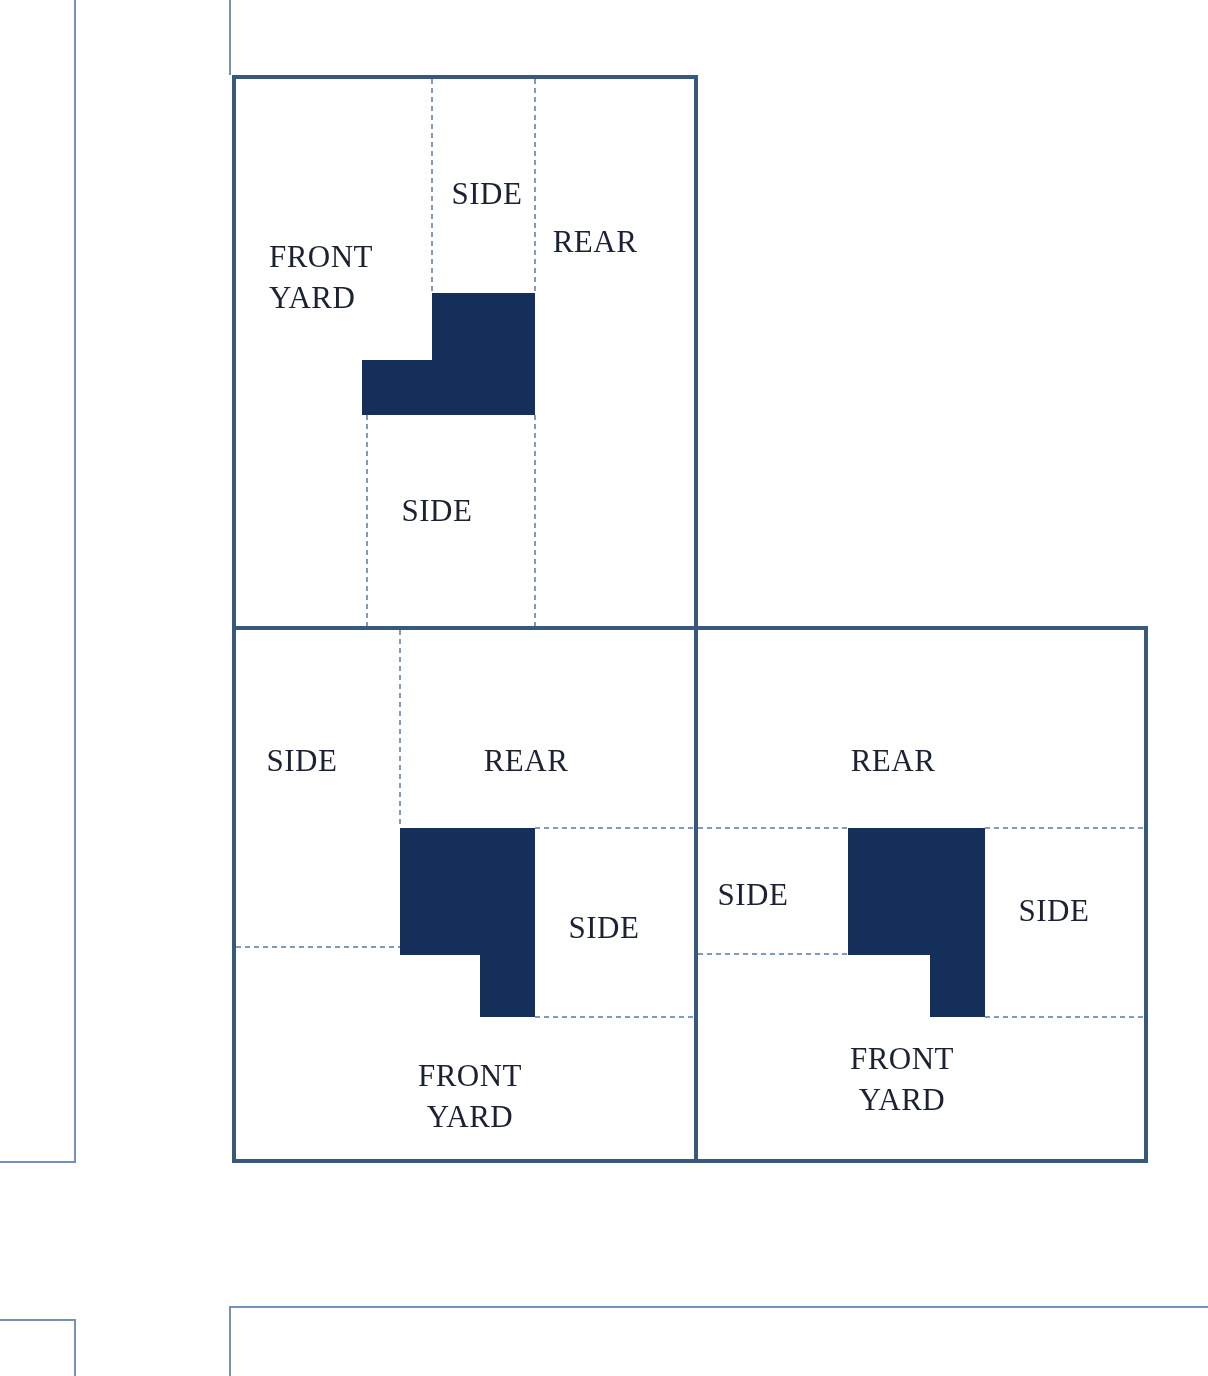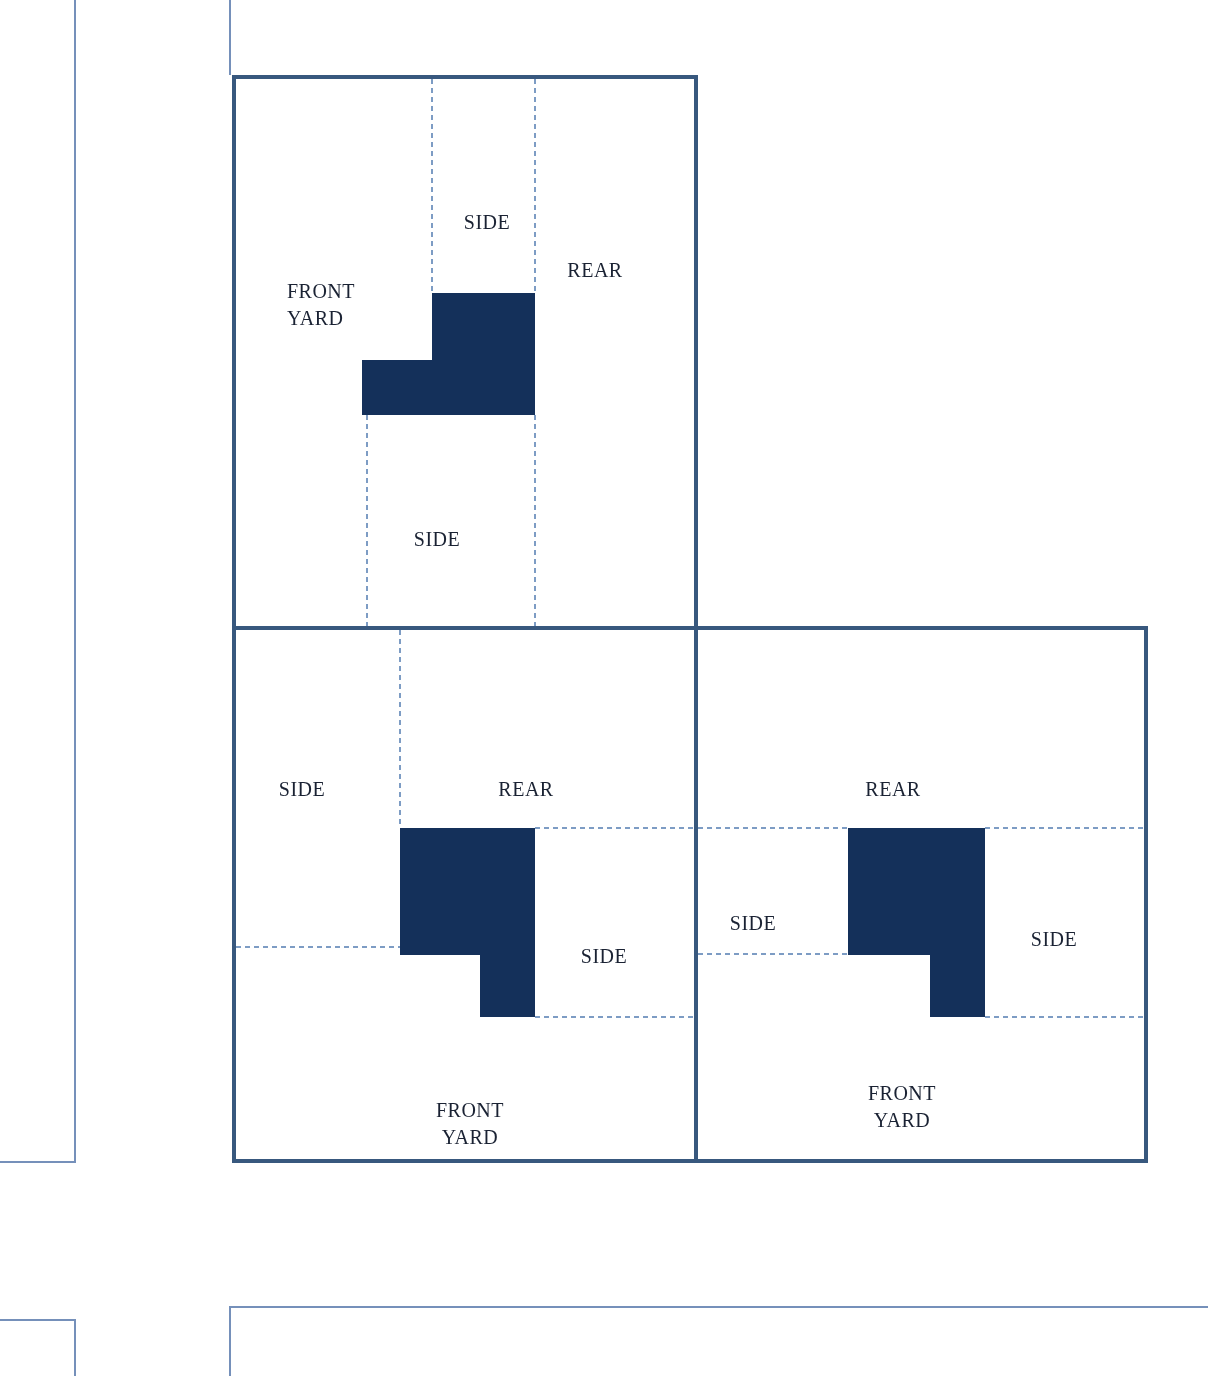--- a/index.html
+++ b/index.html
@@ -40,27 +40,26 @@
   }
   
   .bldg {
     position: absolute;
     background: var(--building, #14305a);
   }
   
   .lbl {
     position: absolute;
     transform: translate(-50%, -50%);
-    font-size: 20px;
+    font-size: 31px;
     line-height: 1.33;
     letter-spacing: 0.5px;
     color: var(--text, #1a2233);
     white-space: pre-line;
     text-align: center;
-    margin-top: 28px;
   }
   .lbl.ta-left { text-align: left; }
 </style>
 </head>
 <body>
 
 <div class="canvas">
 
   <div class="street v" style="left:74px; top:0; height:1162px;"></div>
   <div class="street h" style="left:0; top:1161px; width:76px;"></div>

